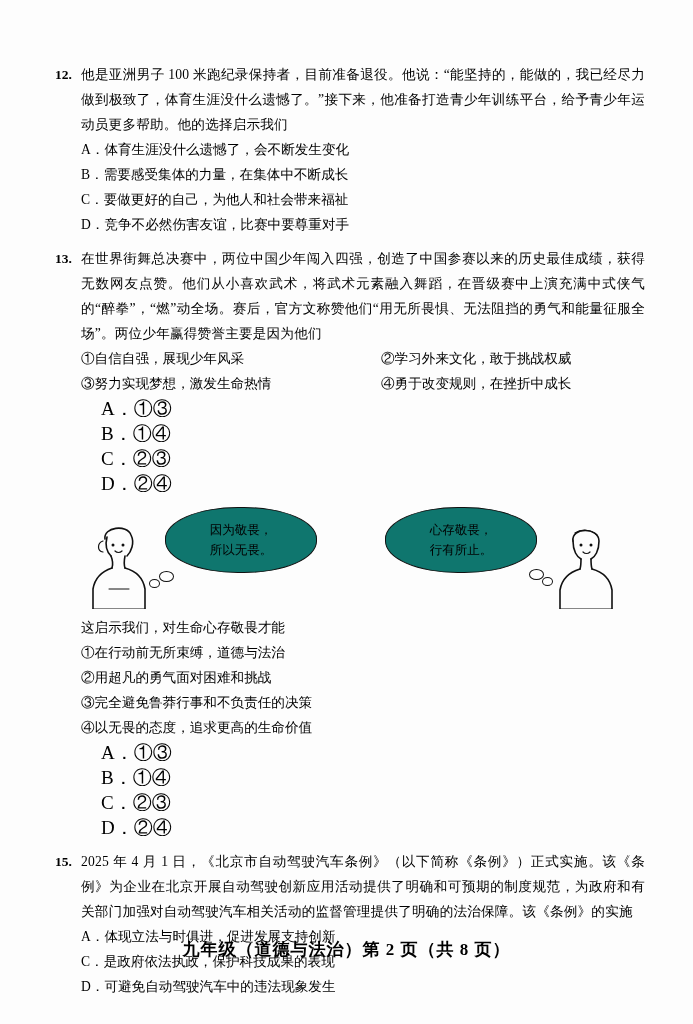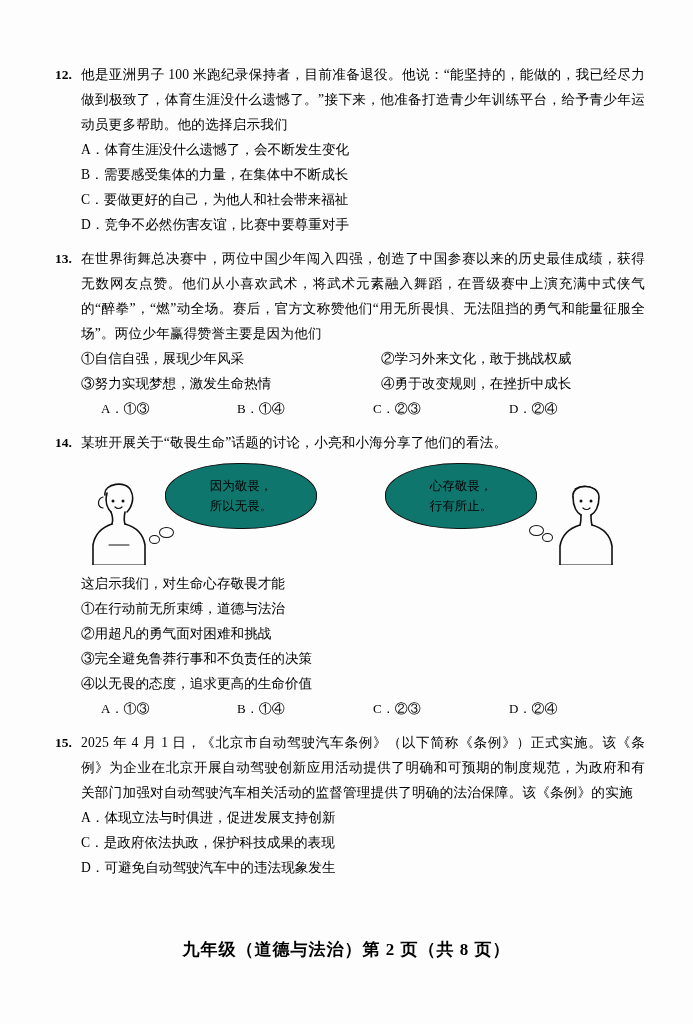--- a/index.html
+++ b/index.html
@@ -51,22 +51,23 @@
     letter-spacing: 0.2px;
   }
   .opt-line {
     font-size: 13.6px;
     line-height: 25px;
     padding-left: 26px;
   }
   .opt-row {
     display: flex;
     padding-left: 46px;
-    font-size: 13px;
-    line-height: 25px;
+    font-size: 19px;
+    line-height: 25px;
+    flex-direction: column;
   }
   .opt-row > div {
     width: 25%;
   }
   .two-col {
     display: flex;
     padding-left: 26px;
     font-size: 13.6px;
     line-height: 25px;
   }
@@ -147,24 +148,20 @@
       </div>
       <div class="opt-row">
         <div>A．①③</div>
         <div>B．①④</div>
         <div>C．②③</div>
         <div>D．②④</div>
       </div>
     </div>
 
     <div class="q-block">
-      <div class="q-line">
-        <div class="q-num">14.</div>
-        <div class="q-body">某班开展关于“敬畏生命”话题的讨论，小亮和小海分享了他们的看法。</div>
-      </div>
 
       <div class="figure14">
 
         <svg class="kid" style="left:28px; top:14px;" width="70" height="90" viewBox="0 0 70 90">
           <g fill="none" stroke="#111" stroke-width="1.6" stroke-linecap="round" stroke-linejoin="round">
             <path d="M22 20 C20 8, 44 5, 48 16 C52 24, 48 33, 44 37"></path>
             <path d="M24 18 C22 26, 24 33, 28 37"></path>
             <path d="M28 37 C30 42, 30 46, 29 49"></path>
             <path d="M42 37 C41 42, 41 46, 42 49"></path>
             <path d="M29 49 C20 52, 12 58, 10 70 L10 90"></path>

